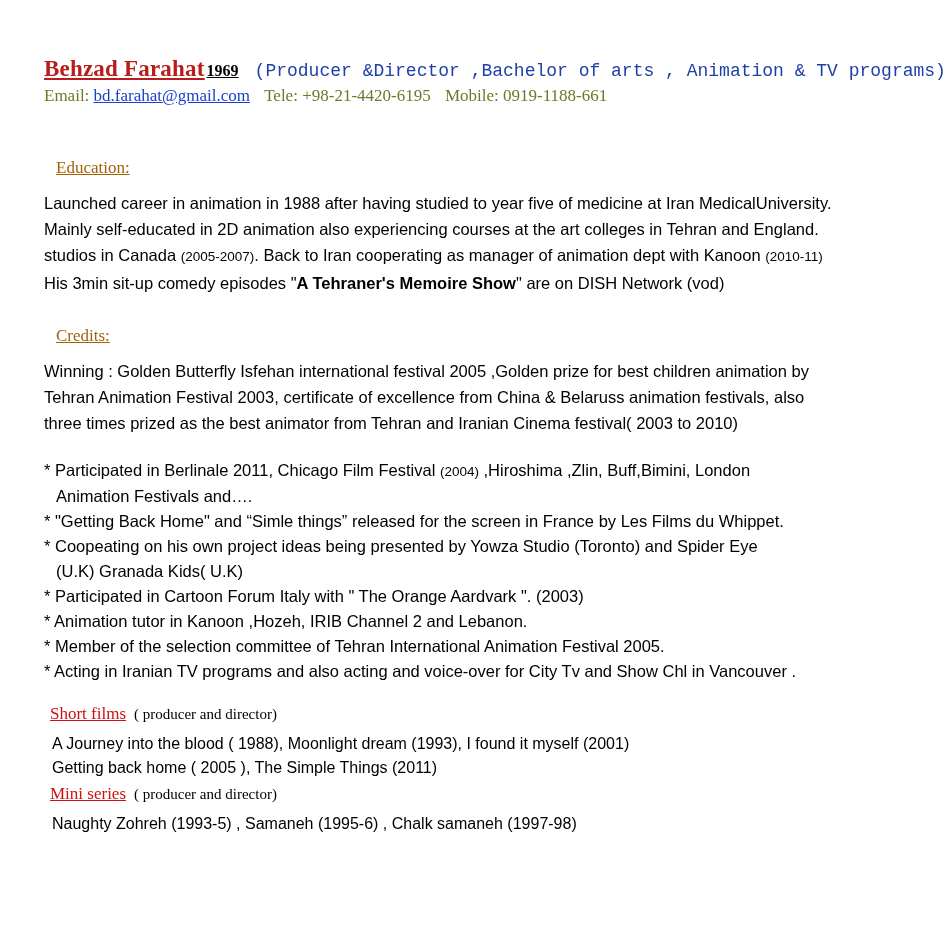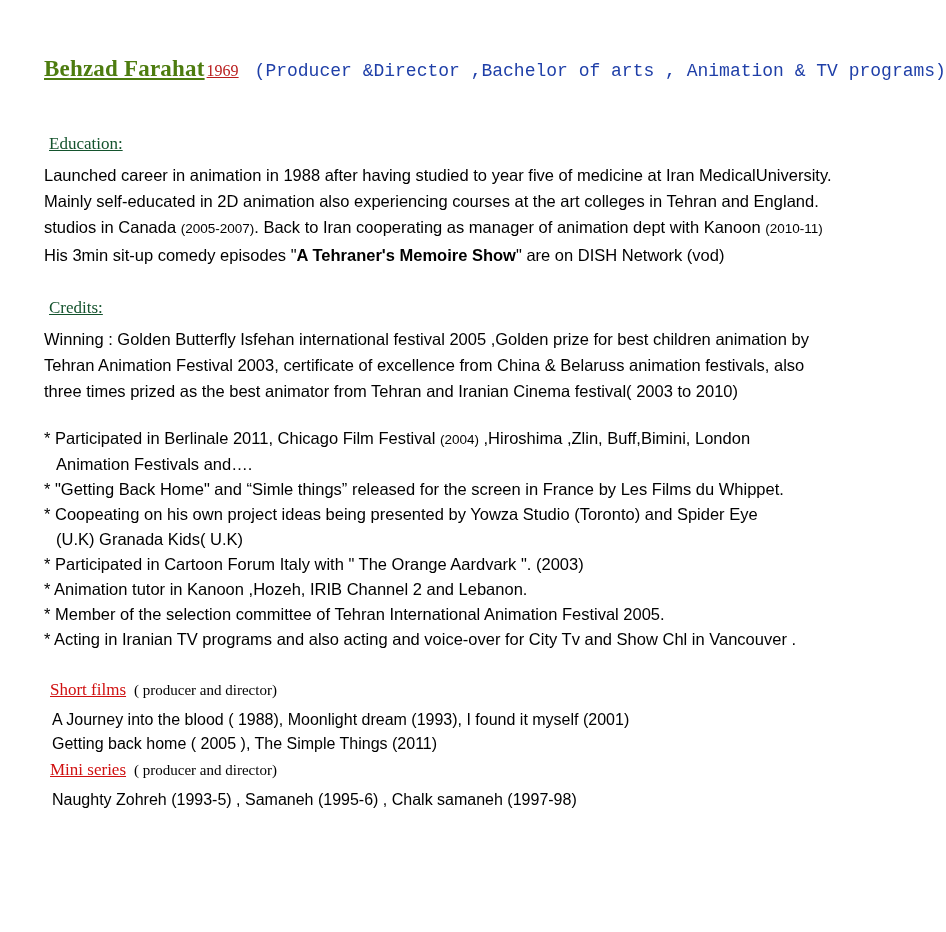--- a/index.html
+++ b/index.html
@@ -27,29 +27,29 @@
 
   
   .name-line {
     margin: 0 0 4px 0;
     white-space: nowrap;
   }
   .name {
     font-family: "Liberation Serif", serif;
     font-size: 23px;
     font-weight: bold;
-    color: #4d7c0f;
+    color: #b91c1c;
     text-decoration: underline;
     letter-spacing: 0.2px;
   }
   .name-year {
     font-family: "Liberation Serif", serif;
     font-size: 16px;
-    font-weight: normal;
-    color: #b91c1c;
+    font-weight: bold;
+    color: #000000;
     text-decoration: underline;
     margin-left: 2px;
   }
   .title-paren {
     font-family: Liberation Mono, monospace;
     font-size: 18px;
     color: #1f3fa8;
     margin-left: 16px;
   }
   .contact-line {
@@ -67,23 +67,23 @@
   .tele, .mobile {
     color: #6b7a2a;
     margin-left: 10px;
   }
   .mobile-val { color: #6b7a2a; }
 
   
   .section-head {
     font-family: "Liberation Serif", serif;
     font-size: 17px;
-    color: #14532d;
-    text-decoration: underline;
-    margin: 5px;
+    color: #a16207;
+    text-decoration: underline;
+    margin: 12px;
   }
   .sec-education { margin-top: 52px; }
   .sec-credits { margin-top: 30px; }
 
   
   .body-text {
     font-family: "Liberation Sans", sans-serif;
     font-size: 16.5px;
     line-height: 26px;
     color: #000000;
@@ -100,21 +100,21 @@
   }
   .list-block div {
     line-height: 25px;
   }
   .indent {
     padding-left: 12px;
   }
 
   
   .sub-head-wrap {
-    margin-top: 28px;
+    margin-top: 20px;
     padding-left: 6px;
   }
   .sub-head {
     font-family: "Liberation Serif", serif;
     font-size: 17px;
     color: #d01010;
     text-decoration: underline;
   }
   .sub-head-note {
     font-family: "Liberation Serif", serif;
@@ -135,20 +135,27 @@
 </head>
 <body>
 
 <div class="page">
   <div class="content">
 
     <div class="name-line">
       <span class="name">Behzad Farahat</span><span class="name-year">1969</span><span class="title-paren">(Producer &amp;Director ,Bachelor of arts ,  Animation &amp; TV programs)</span>
     </div>
 
+    <div class="contact-line">
+      <span class="email-label">Email:</span>
+      <a class="email-addr" href="#">bd.farahat@gmail.com</a>
+      <span class="tele">Tele: +98-21-4420-6195</span>
+      <span class="mobile">Mobile:</span>
+      <span class="mobile-val">0919-1188-661</span>
+    </div>
 
     <div class="section-head sec-education">Education:</div>
 
     <div class="body-text">
       <div>Launched career in animation in 1988 after having studied to year five of medicine at Iran MedicalUniversity.</div>
       <div>Mainly self-educated in 2D animation also experiencing courses at the art colleges in Tehran and England.</div>
       <div><span>studios in Canada </span><span class="small">(2005-2007)</span><span>. Back to Iran cooperating as manager of animation dept  with Kanoon </span><span class="small">(2010-11)</span></div>
       <div><span>His 3min sit-up comedy episodes  "</span><span class="bold">A Tehraner's Memoire Show</span><span>"  are on DISH Network </span><span>(vod)</span></div>
     </div>
 

